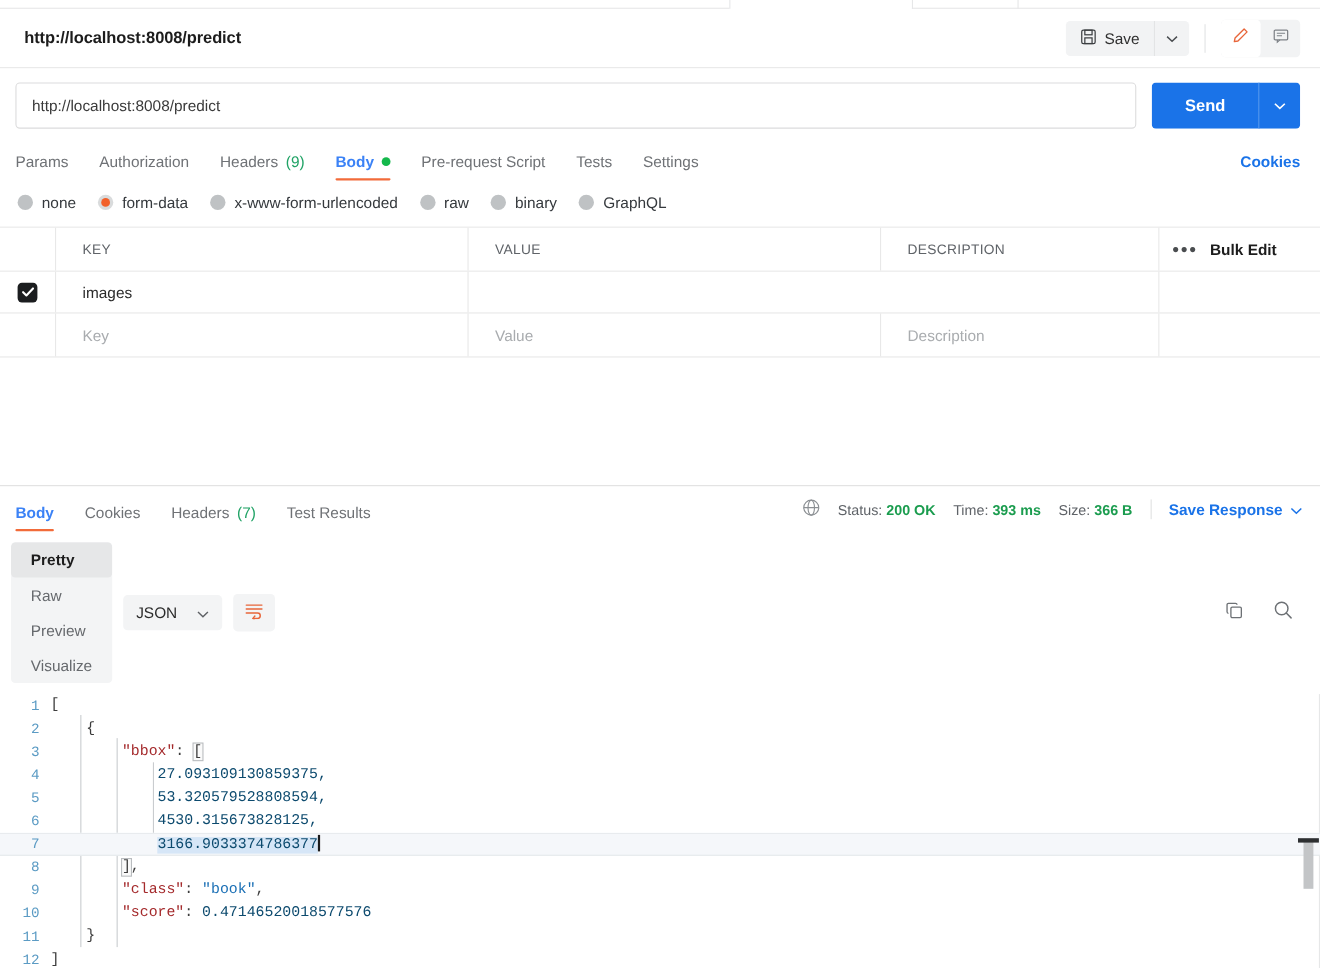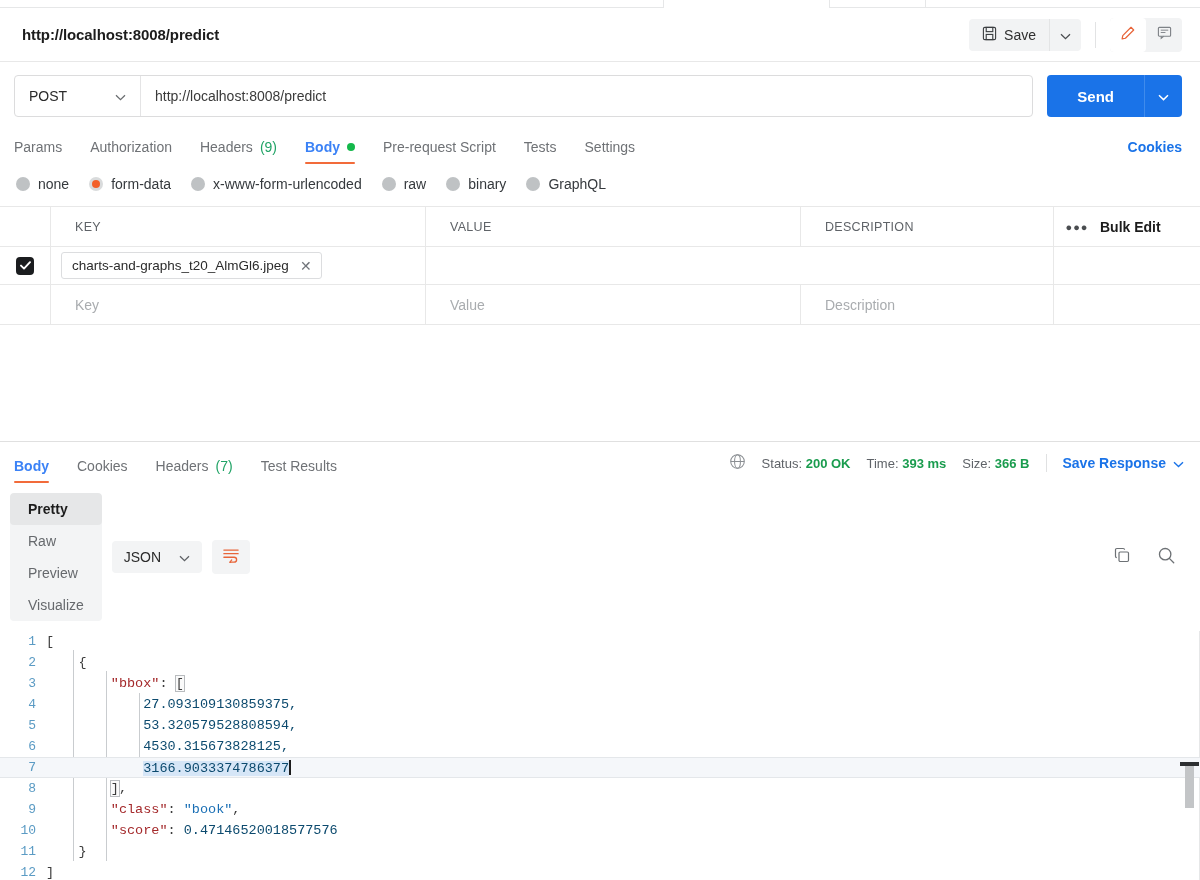--- a/index.html
+++ b/index.html
@@ -180,28 +180,20 @@
             <path d="M4.5 12v2.2L7 12"></path>
           </svg>
         </span>
       </div>
     </div>
   </div>
 </div>
 
 <div class="reqrow">
   <div class="method-url">
-    <div class="method">
-      <span>POST</span>
-      <span>
-        <svg width="11" height="7" viewBox="0 0 11 7" fill="none" stroke="#6a6d70" stroke-width="1.3">
-            <path d="M1 1.3 5.5 5.6 10 1.3"></path>
-          </svg>
-      </span>
-    </div>
     <div class="urlbox">
       <span>http://localhost:8008/predict</span>
     </div>
   </div>
   <div class="send-group">
     <div class="send-btn">Send</div>
     <div class="send-caret">
       <span>
         <svg width="11" height="7" viewBox="0 0 11 7" fill="none" stroke="#ffffff" stroke-width="1.5">
             <path d="M1 1.3 5.5 5.6 10 1.3"></path>
@@ -287,26 +279,23 @@
   </div>
 
   <div class="prow data">
     <div class="pcell c-check">
       <span class="cbx">
         <svg width="11" height="9" viewBox="0 0 11 9" fill="none" stroke="#ffffff" stroke-width="1.9" stroke-linecap="round" stroke-linejoin="round">
             <path d="M1 4.6 4 7.6 10 1.2"></path>
           </svg>
       </span>
     </div>
-    <div class="pcell c-val">
-      <span class="filechip">
-        <span>charts-and-graphs_t20_AlmGl6.jpeg</span>
-        <span class="x">✕</span>
-      </span>
-    </div>
+    <div class="pcell c-key">
+        <span class="keytext">images</span>
+      </div>
     <div class="pcell c-desc">
         <span class="ph"></span>
       </div>
     <div class="pcell c-dots"></div>
     <div class="pcell c-bulk"></div>
   </div>
 
   <div class="prow empty">
     <div class="pcell c-check"></div>
     <div class="pcell c-key">

